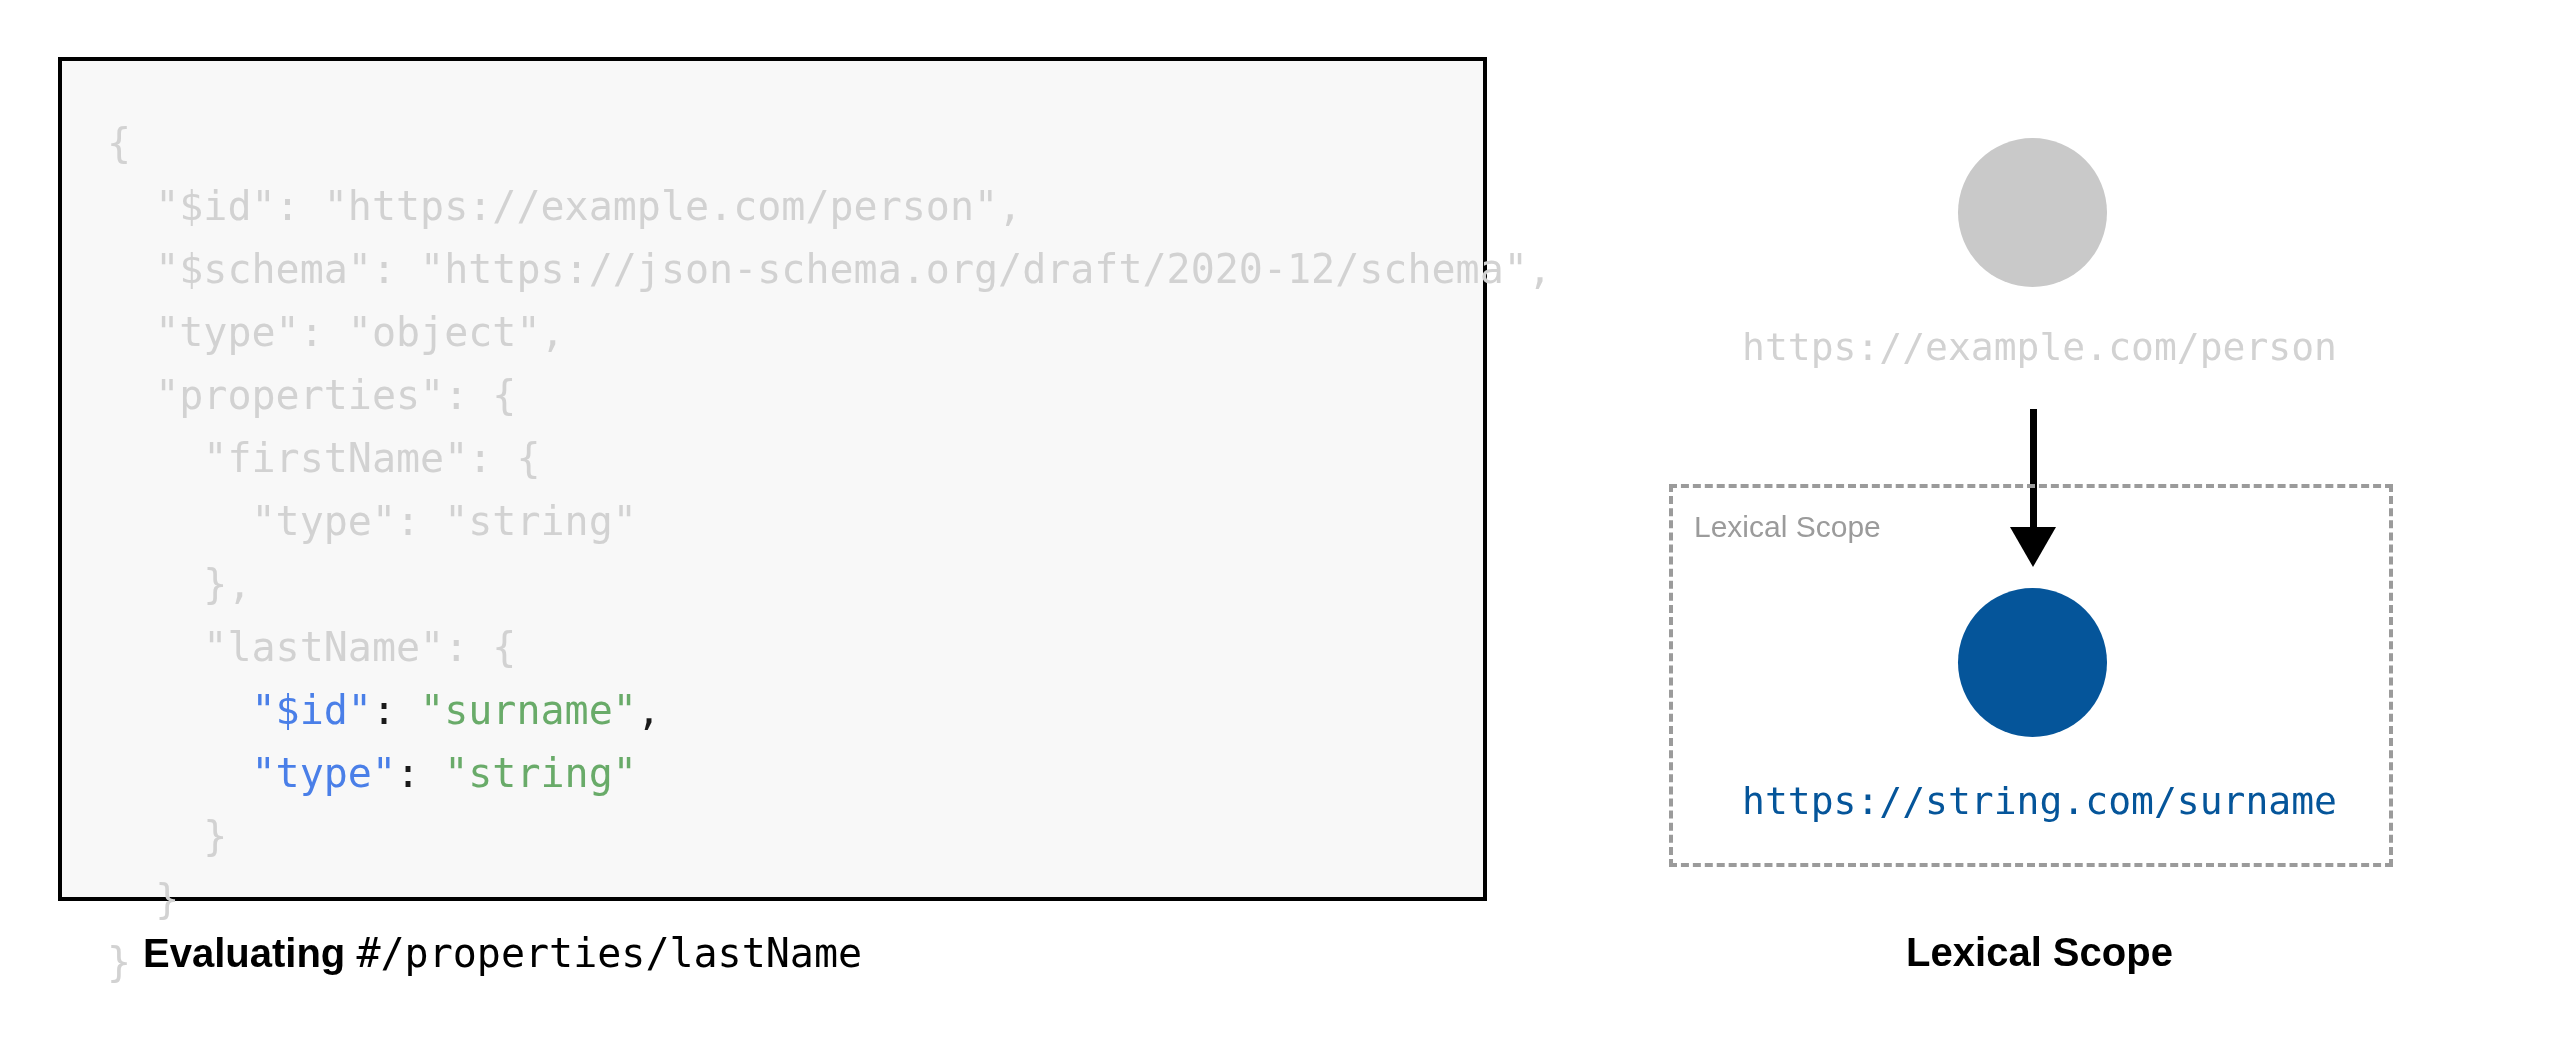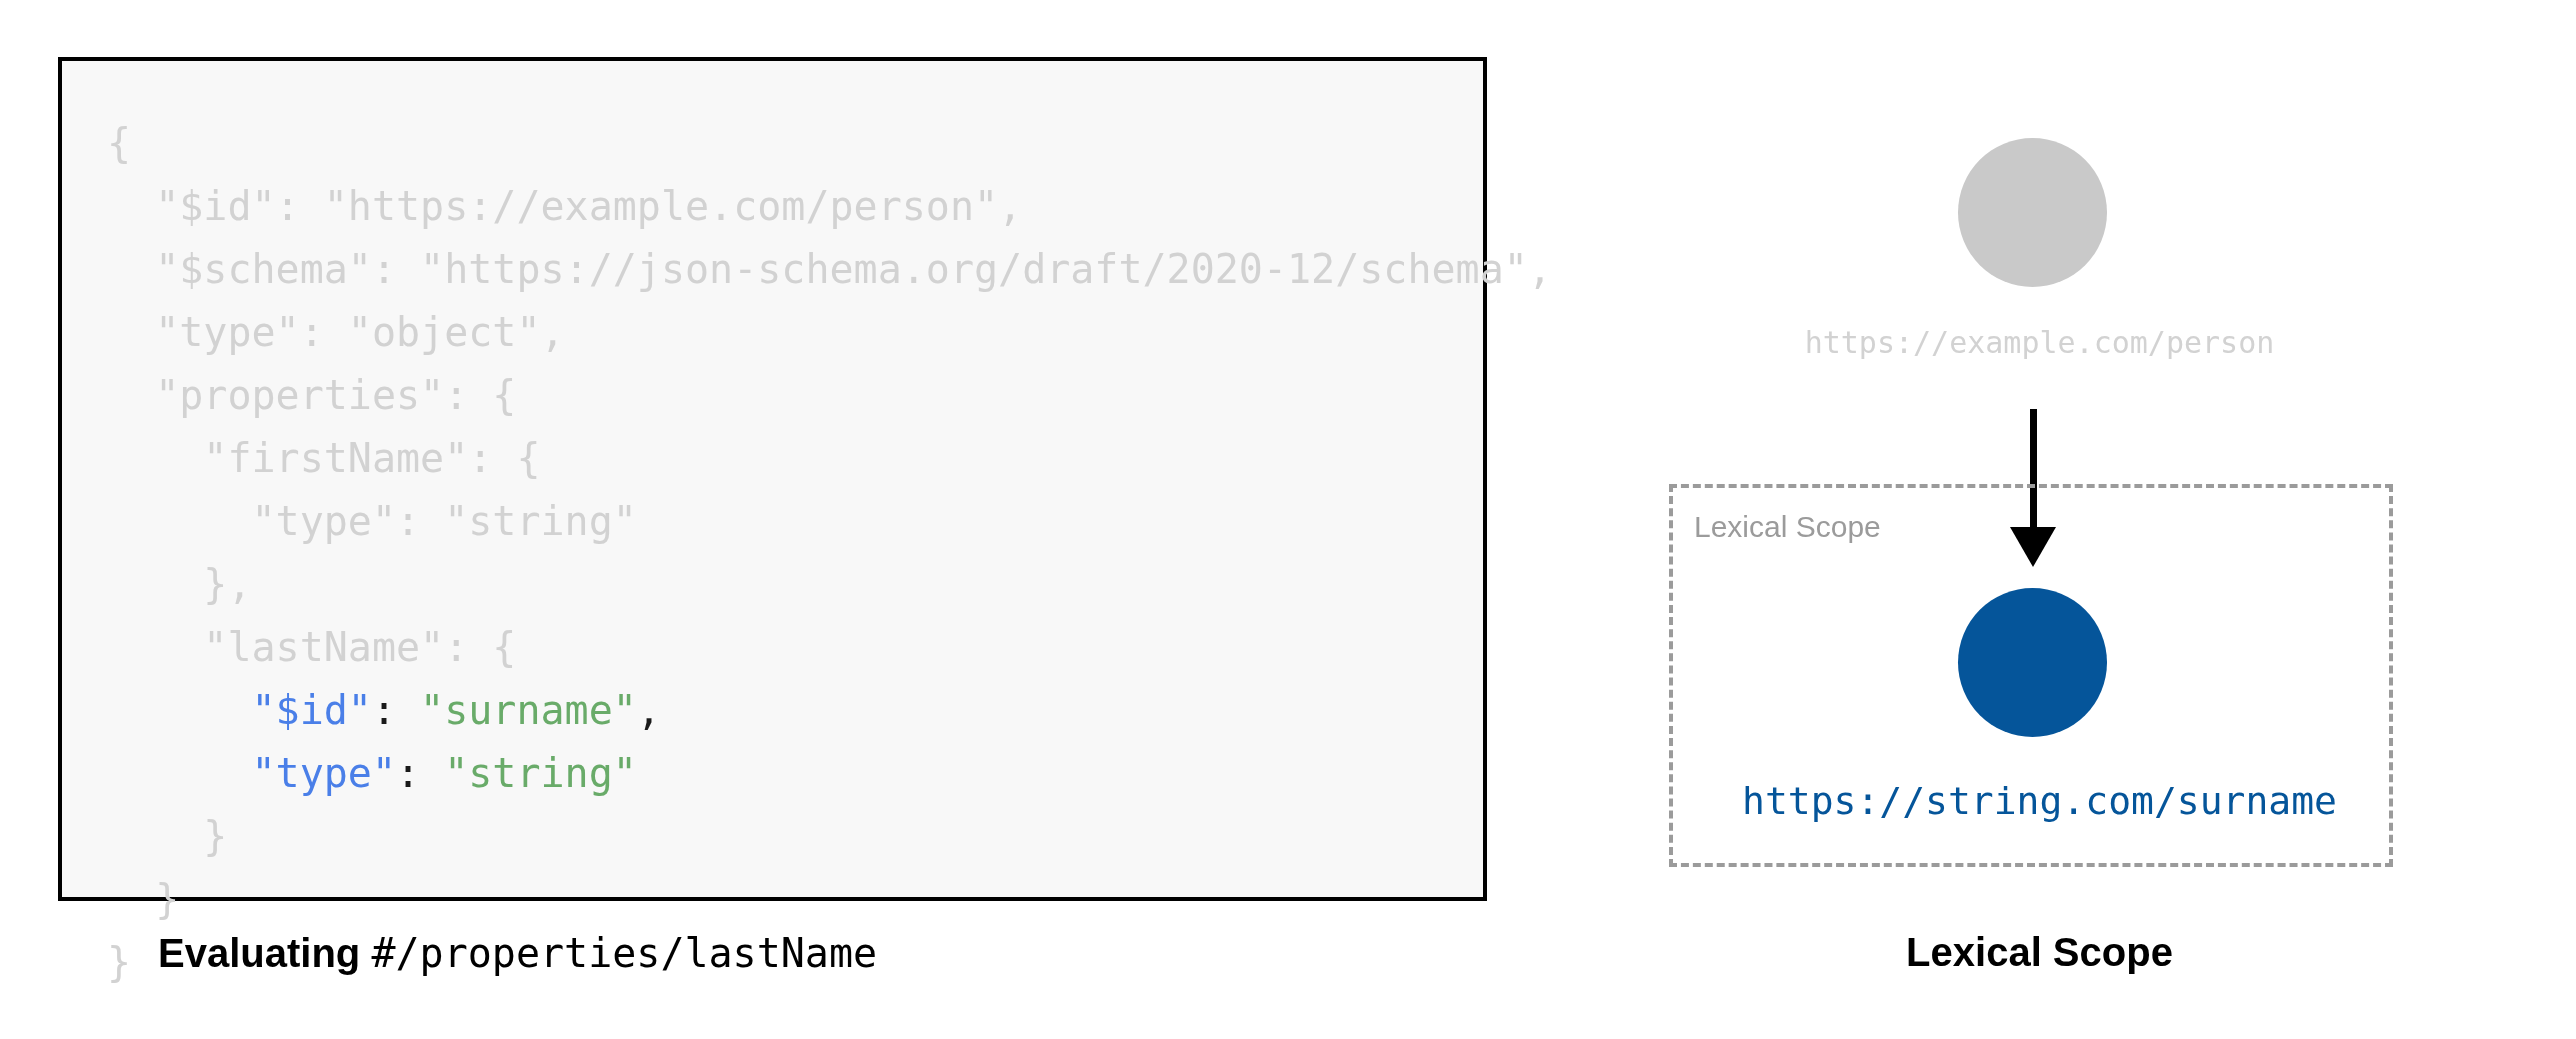--- a/index.html
+++ b/index.html
@@ -44,21 +44,21 @@
   }
   .code-line { display: block; height: 63px; }
   .dim  { color: #d2d2d2; }
   .key  { color: #4a7fe8; }
   .str  { color: #69ab69; }
   .pun  { color: #1a1a1a; }
 
   
   .caption-left {
     position: absolute;
-    left: 158px;
+    left: 143px;
     top: 930px;
     white-space: nowrap;
   }
   .cap-bold {
     font-family: "Liberation Sans", sans-serif;
     font-weight: bold;
     font-size: 40px;
     color: #000000;
   }
   .cap-mono {
@@ -87,21 +87,21 @@
     border-radius: 50%;
     background: #c9c9c9;
   }
   .label-root {
     position: absolute;
     left: 0px;
     top: 325px;
     width: 909px;
     text-align: center;
     font-family: "DejaVu Sans Mono", "Liberation Mono", monospace;
-    font-size: 30px;
+    font-size: 38px;
     color: #d2d2d2;
     white-space: nowrap;
   }
 
   
   .arrow-shaft {
     position: absolute;
     left: 445px;
     top: 409px;
     width: 7.1px;

